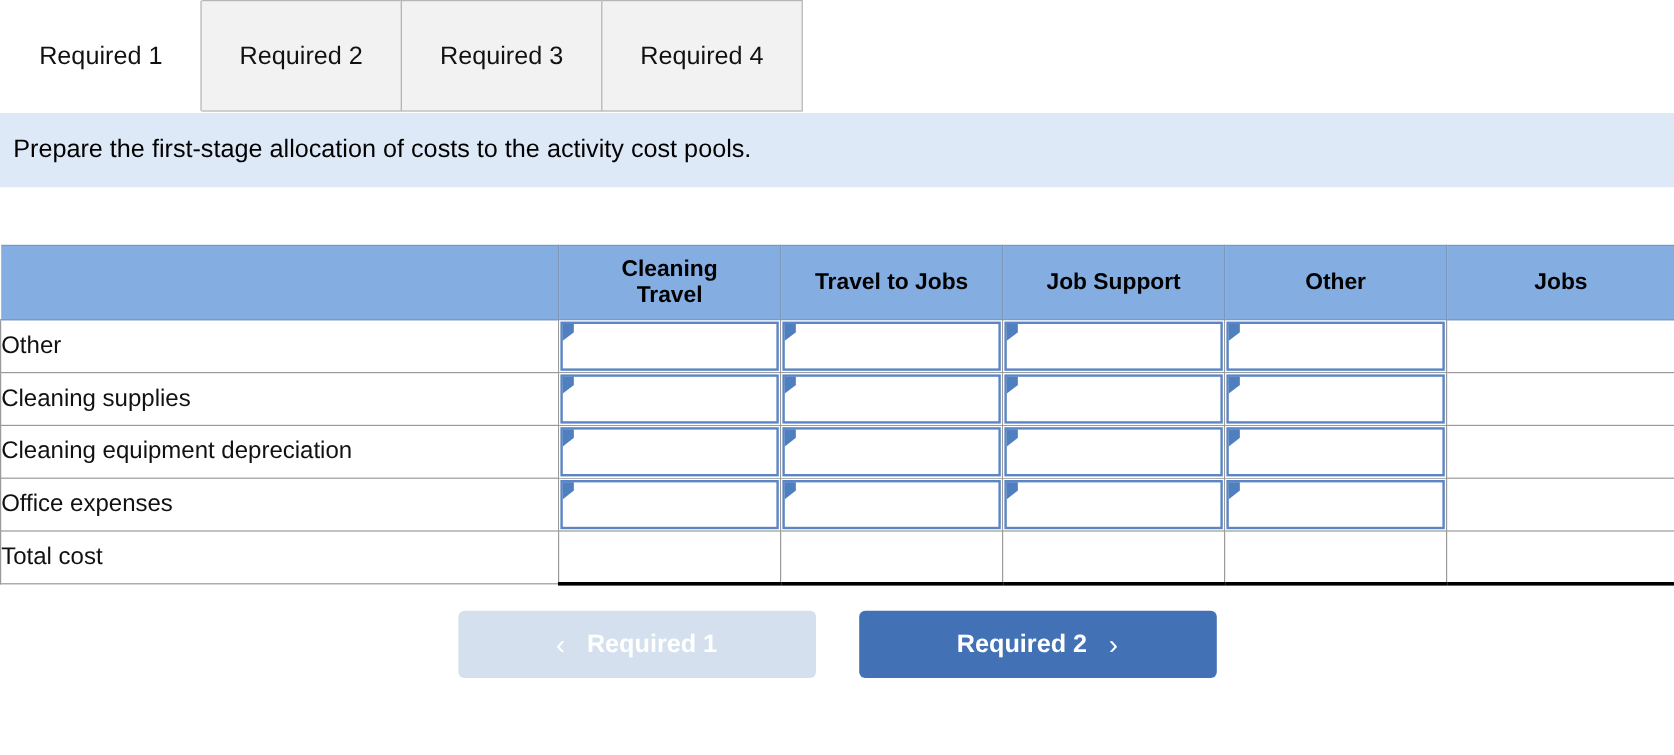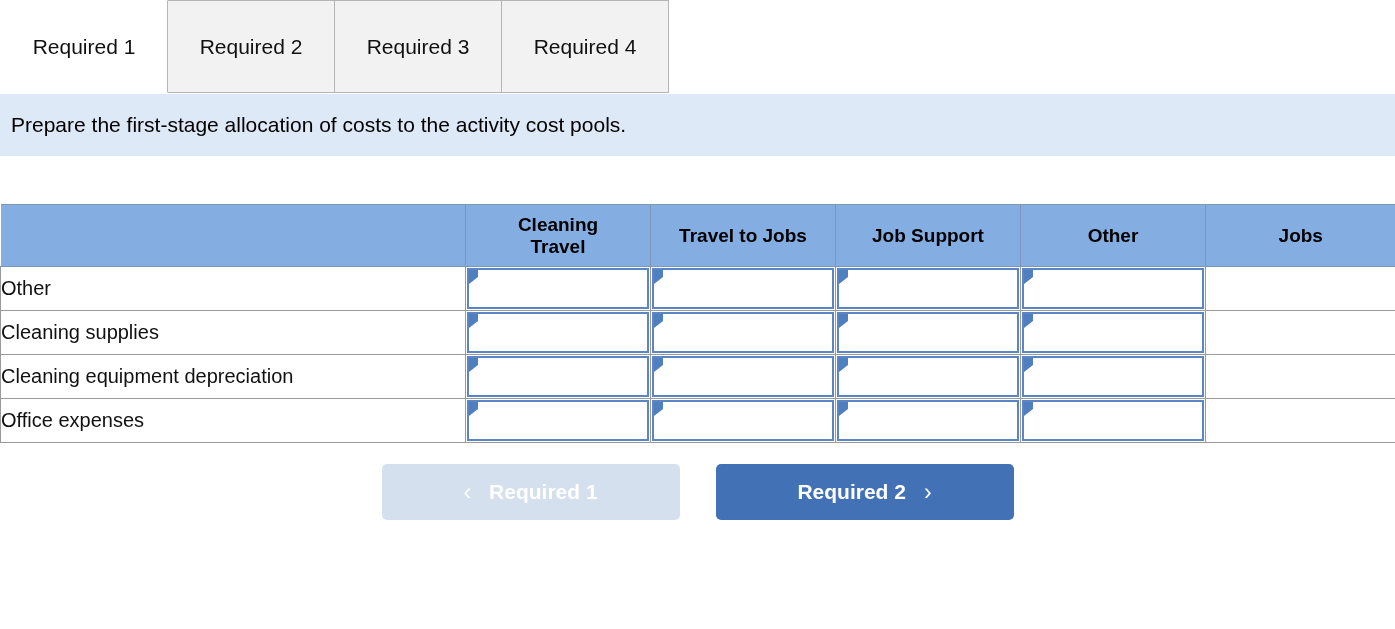--- a/index.html
+++ b/index.html
@@ -338,20 +338,28 @@
         <td class="inputcell">
           <div class="inputbox">
             <span class="corner-tri"></span>
             <input class="cellinput" type="text" value="" style="">
           </div>
         </td>
         <td class="readonly-last"></td>
       </tr>
 
 
+      <tr class="totalrow">
+        <td class="label">Total cost</td>
+        <td></td>
+        <td></td>
+        <td></td>
+        <td></td>
+        <td class="readonly-last"></td>
+      </tr>
 
     </tbody>
   </table>
 </div>
 
 <div class="footer">
   <div class="navbtn prev">
     <span class="chev">‹</span>
     <span>Required 1</span>
   </div>

